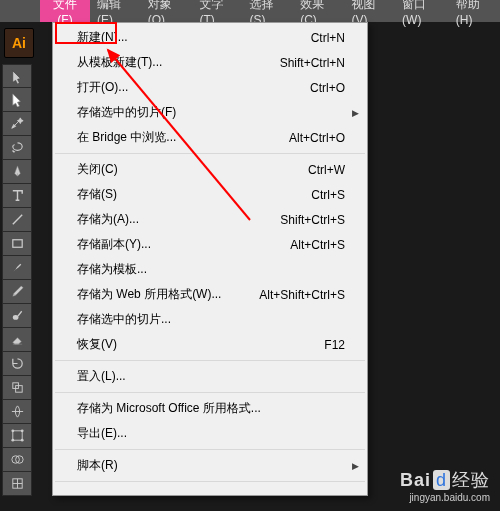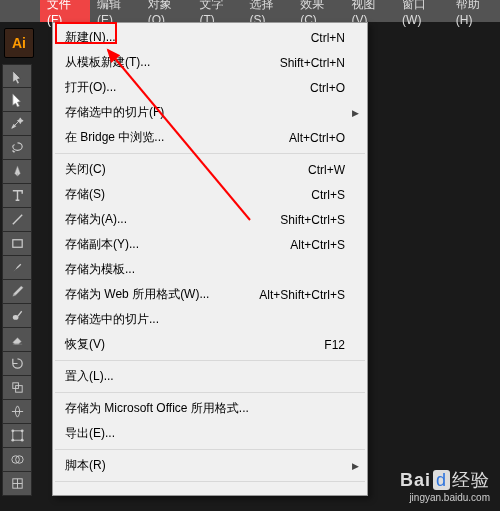--- a/index.html
+++ b/index.html
@@ -1,30 +1,30 @@
 <!DOCTYPE html>
 <html><head>
 <meta charset="utf-8">
 <style>
 * { margin: 0; padding: 0; box-sizing: border-box; font-family: "Microsoft YaHei", sans-serif; }
 body { width: 500px; height: 511px; background: #1a1a1a; overflow: hidden; position: relative; }
 
 .menubar { height: 22px; background: #535353; display: flex; align-items: center; padding-left: 40px; font-size: 12px; color: #ddd; }
 .menubar .menu-item { padding: 0 7px; height: 100%; display: flex; align-items: center; cursor: default; }
-.menubar .menu-item.active { background: #ef4444; color: #fff; }
+.menubar .menu-item.active { background: #ec4899; color: #fff; text-align: center; }
 
 .logo { position: absolute; left: 4px; top: 28px; width: 30px; height: 30px; background: #3a2418; color: #ff9a00; font-weight: bold; font-size: 14px; display:flex; align-items:center; justify-content:center; border-radius:2px; border:1px solid #000;}
 
 .toolbar { position: absolute; left: 2px; top: 64px; width: 32px; display: flex; flex-direction: column; gap: 0; }
 .tool { width: 30px; height: 24px; background: #535353; color: #ccc; display:flex; align-items:center; justify-content:center; font-size:13px; border:1px solid #2a2a2a; border-top:none; cursor:default;}
 .tool:first-child{border-top:1px solid #2a2a2a;}
 .tool svg { width: 15px; height: 15px; }
 
 .dropdown { position: absolute; left: 52px; top: 22px; width: 316px; background: #f0f0f0; border: 1px solid #999; box-shadow: 3px 3px 6px rgba(0,0,0,.4); font-size: 12px; color: #000; padding: 2px 0; }
-.dd-item { display: flex; justify-content: space-between; align-items: center; padding: 4px 22px 4px 12px; cursor: default; position: relative; }
+.dd-item { display: flex; justify-content: space-between; align-items: center; padding: 4px 22px 4px 24px; cursor: default; position: relative; }
 .dd-item .arrow { position:absolute; right:8px; font-size:9px; color:#444; }
 .dd-sep { height: 1px; background: #d8d8d8; margin: 3px 2px; }
 .highlight { position: absolute; border: 2px solid #ff0000; pointer-events:none; }
 
 .annotation-arrow { position: absolute; pointer-events: none; }
 
 .watermark { position: absolute; right: 10px; bottom: 8px; text-align: right; color: #fff; font-size:11px; opacity: .85; }
 .watermark .big { font-size: 18px; letter-spacing: 1px; font-weight: 400; margin-top: 31px; }
 .watermark .big b { font-weight:700; }
 .watermark .small { font-size: 10px; opacity: .9; }

